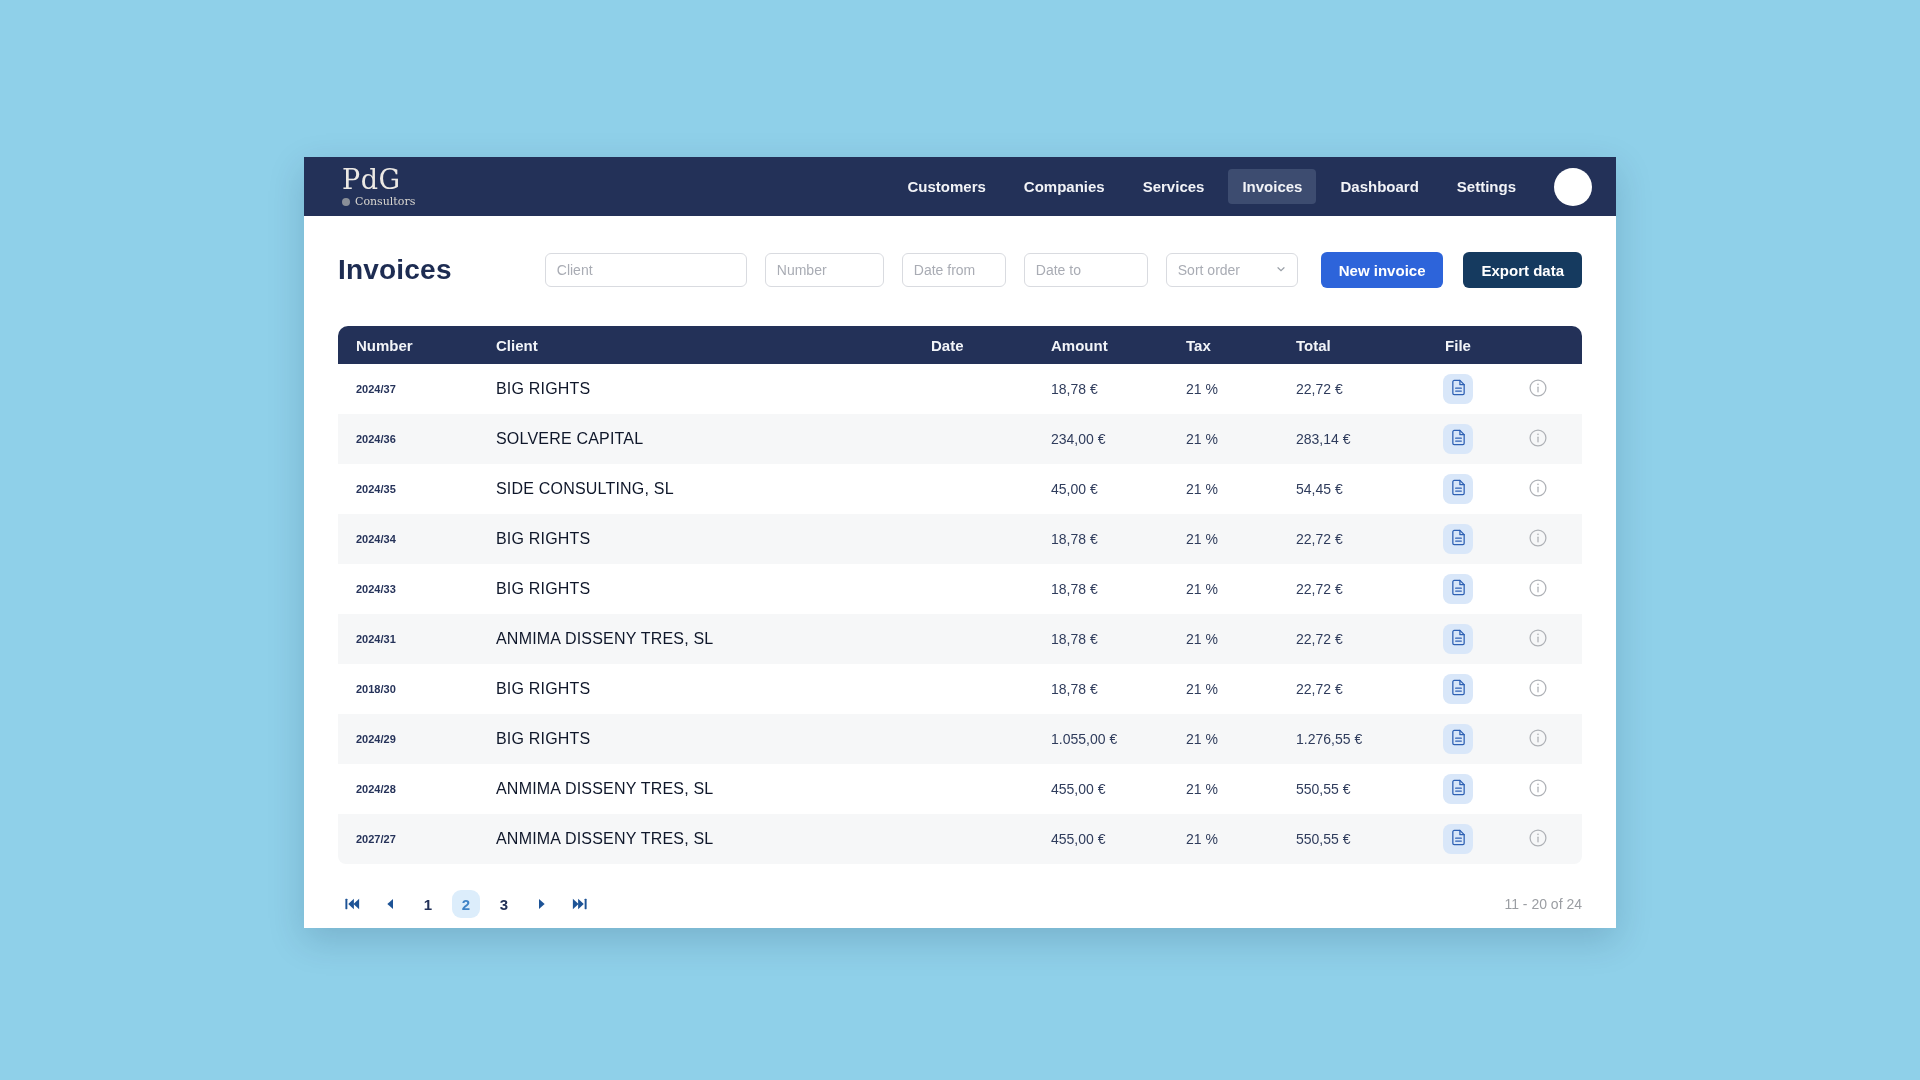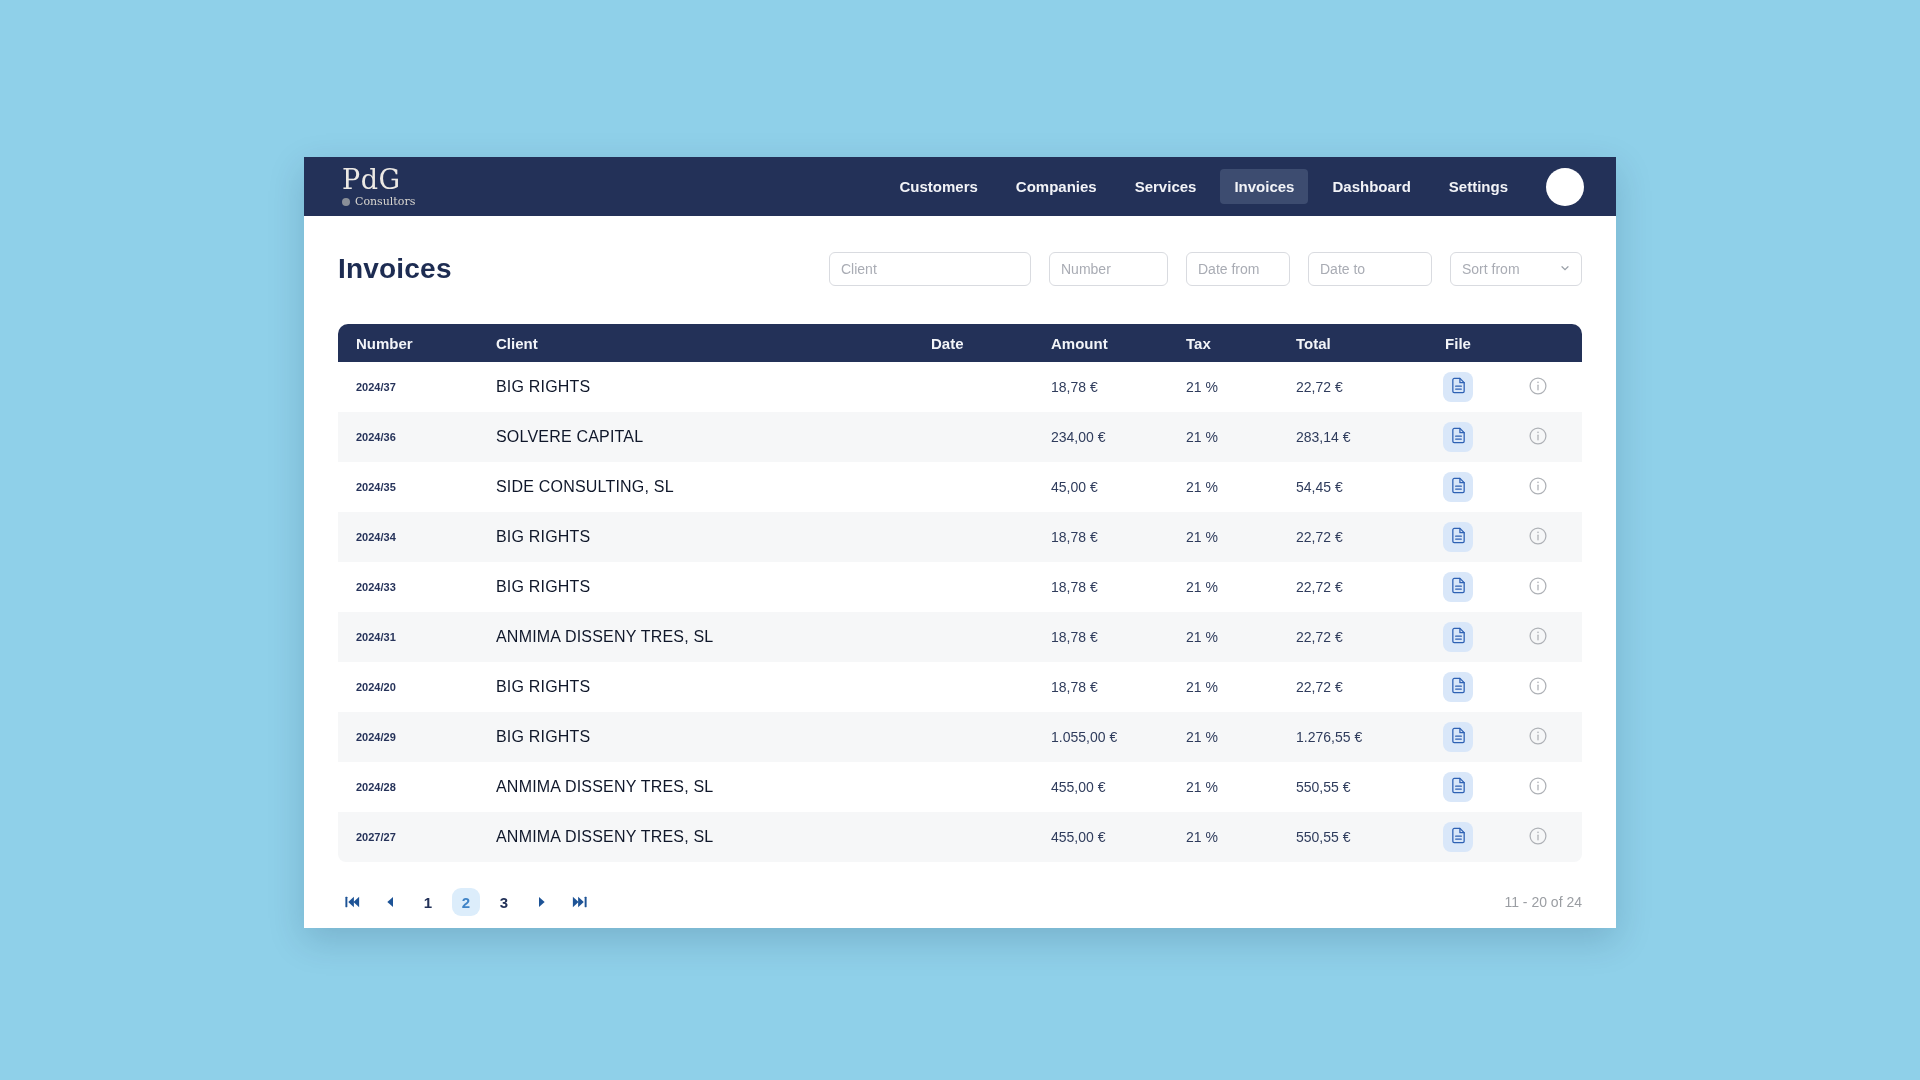--- a/index.html
+++ b/index.html
@@ -3,21 +3,21 @@
 <meta charset="utf-8">
 <style>
   * { margin:0; padding:0; box-sizing:border-box; }
   html,body { width:1920px; height:1080px; overflow:hidden; }
   body { background:#8fd0e9; font-family:"Liberation Sans", sans-serif; }
 
   .app-window { width:1312px; height:771px; margin:157px auto 0; background:#fff;
                 box-shadow:0 12px 34px rgba(10,40,70,.18); display:flex; flex-direction:column; }
 
   
-  .topbar { height:59px; background:#233158; display:flex; align-items:center; padding:0 32px 0 38px; flex:0 0 auto; }
+  .topbar { height:59px; background:#233158; display:flex; align-items:center; padding:0 24px 0 38px; flex:0 0 auto; }
   .logo { color:#ece9e4; line-height:1; }
   .logo-main { font-family:"DejaVu Serif", serif; font-size:27px; letter-spacing:.5px; }
   .logo-sub { font-family:"DejaVu Serif", serif; font-size:11px; color:#d9d6d0; display:flex; align-items:center; gap:5px; margin-top:3px; }
   .logo-dot { width:8px; height:8px; border-radius:50%; background:#8a8f98; display:inline-block; }
   .nav { display:flex; align-items:center; gap:10px; margin-left:auto;font-weight:bold; }
   .nav-item { color:#f2f3f7; font-size:15px; padding:9px 14px; border-radius:4px; cursor:pointer; white-space:nowrap; }
   .nav-item.active { background:#3d4c70; }
   .avatar { width:38px; height:38px; border-radius:50%; background:#ffffff; margin-left:24px; flex:0 0 auto; }
 
   
@@ -88,27 +88,31 @@
 
   <main>
     <div class="toolbar-row">
       <h1>Invoices</h1>
       <div class="filters">
         <input class="in-client" type="text" placeholder="Client" style="">
         <input class="in-number" type="text" placeholder="Number" style="">
         <input class="in-datefrom" type="text" placeholder="Date from" style="">
         <input class="in-dateto" type="text" placeholder="Date to" style="">
         <div class="select">
-          <span>Sort from</span>
+          <span>Sort order</span>
           <span>
             <svg width="12" height="12" viewBox="0 0 24 24" fill="none" stroke="#9aa0a8" stroke-width="2.4" stroke-linecap="round">
                 <path d="M6 9.5l6 6 6-6"></path>
               </svg>
           </span>
         </div>
+      </div>
+      <div class="actions">
+        <button class="btn btn-primary">New invoice</button>
+        <button class="btn btn-dark">Export data</button>
       </div>
     </div>
 
     <div class="table">
       <div class="t-head" id="thead">
           <div class="th">Number</div>
           <div class="th">Client</div>
           <div class="th">Date</div>
           <div class="th">Amount</div>
           <div class="th">Tax</div>
@@ -273,21 +277,21 @@
               <button class="info-btn">
                 <span><svg width="20" height="20" viewBox="0 0 24 24" fill="none" stroke="#aeb1b6" stroke-width="1.5" stroke-linecap="round">
                     <circle cx="12" cy="12" r="9.5"></circle>
                     <line x1="12" y1="11" x2="12" y2="16.5"></line>
                     <circle cx="12" cy="7.6" r="1" fill="#aeb1b6" stroke="none"></circle>
                   </svg></span>
               </button>
             </div>
           </div>
           <div class="t-row">
-            <div class="cell cell-number">2024/20</div>
+            <div class="cell cell-number">2018/30</div>
             <div class="cell cell-client">BIG RIGHTS</div>
             <div class="cell"></div>
             <div class="cell">18,78 €</div>
             <div class="cell">21 %</div>
             <div class="cell">22,72 €</div>
             <div class="cell cell-icon">
               <span class="file-chip">
                 <span><svg width="17" height="17" viewBox="0 0 24 24" fill="none" stroke="#2e61b4" stroke-width="1.8" stroke-linecap="round" stroke-linejoin="round">
                     <path d="M14 2H6a2 2 0 0 0-2 2v16a2 2 0 0 0 2 2h12a2 2 0 0 0 2-2V8z"></path>
                     <polyline points="14 2 14 8 20 8"></polyline>

